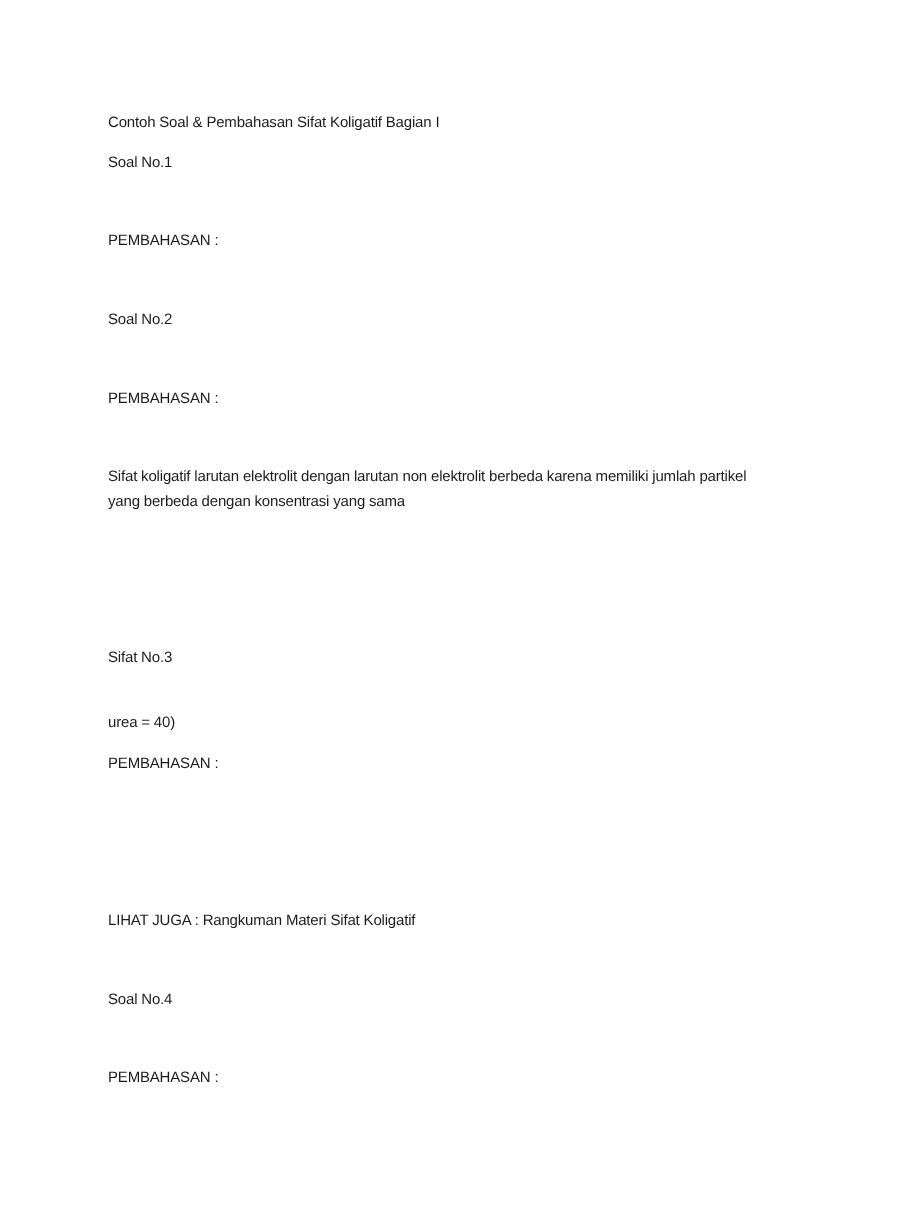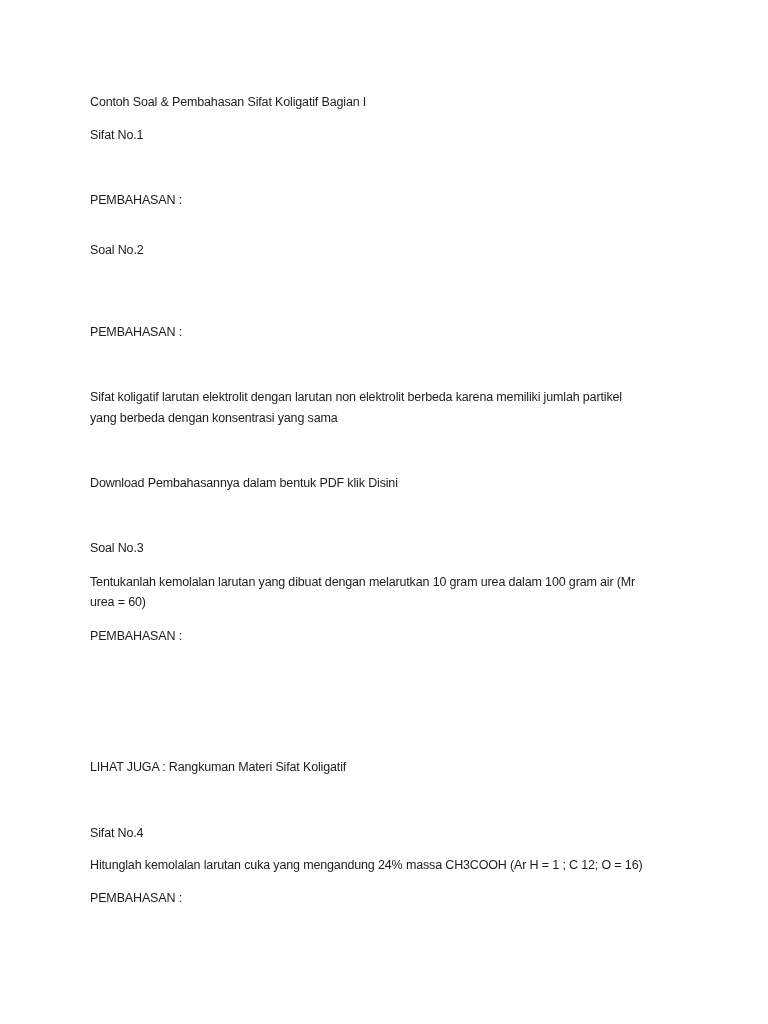--- a/index.html
+++ b/index.html
@@ -30,35 +30,32 @@
       color: #1c1c1c;
     }
   </style>
 </head>
 <body>
 
 <div class="page">
 
   <div class="line" style="top:92px">Contoh Soal &amp; Pembahasan Sifat Koligatif Bagian I</div>
 
-  <div class="line" style="top:125px">Sifat No.1</div>
+  <div class="line" style="top:125px">Soal No.1</div>
   <div class="line" style="top:190px">PEMBAHASAN :</div>
 
-  <div class="line" style="top:240px">Soal No.2</div>
+  <div class="line" style="top:256px">Soal No.2</div>
   <div class="line" style="top:322px">PEMBAHASAN :</div>
 
   <div class="line" style="top:387px">Sifat koligatif larutan elektrolit dengan larutan non elektrolit berbeda karena memiliki jumlah partikel</div>
   <div class="line" style="top:408px">yang berbeda dengan konsentrasi yang sama</div>
 
-  <div class="line" style="top:473px">Download Pembahasannya dalam bentuk PDF klik Disini</div>
 
-  <div class="line" style="top:538px">Soal No.3</div>
-  <div class="line" style="top:572px">Tentukanlah kemolalan larutan yang dibuat dengan melarutkan 10 gram urea dalam 100 gram air (Mr</div>
-  <div class="line" style="top:592px">urea = 60)</div>
+  <div class="line" style="top:538px">Sifat No.3</div>
+  <div class="line" style="top:592px">urea = 40)</div>
   <div class="line" style="top:626px">PEMBAHASAN :</div>
 
   <div class="line" style="top:757px">LIHAT JUGA : Rangkuman Materi Sifat Koligatif</div>
 
-  <div class="line" style="top:823px">Sifat No.4</div>
-  <div class="line" style="top:855px">Hitunglah kemolalan larutan cuka yang mengandung 24% massa CH3COOH (Ar H = 1 ; C 12; O = 16)</div>
+  <div class="line" style="top:823px">Soal No.4</div>
   <div class="line" style="top:888px">PEMBAHASAN :</div>
 
 </div>
 
 </body></html>

